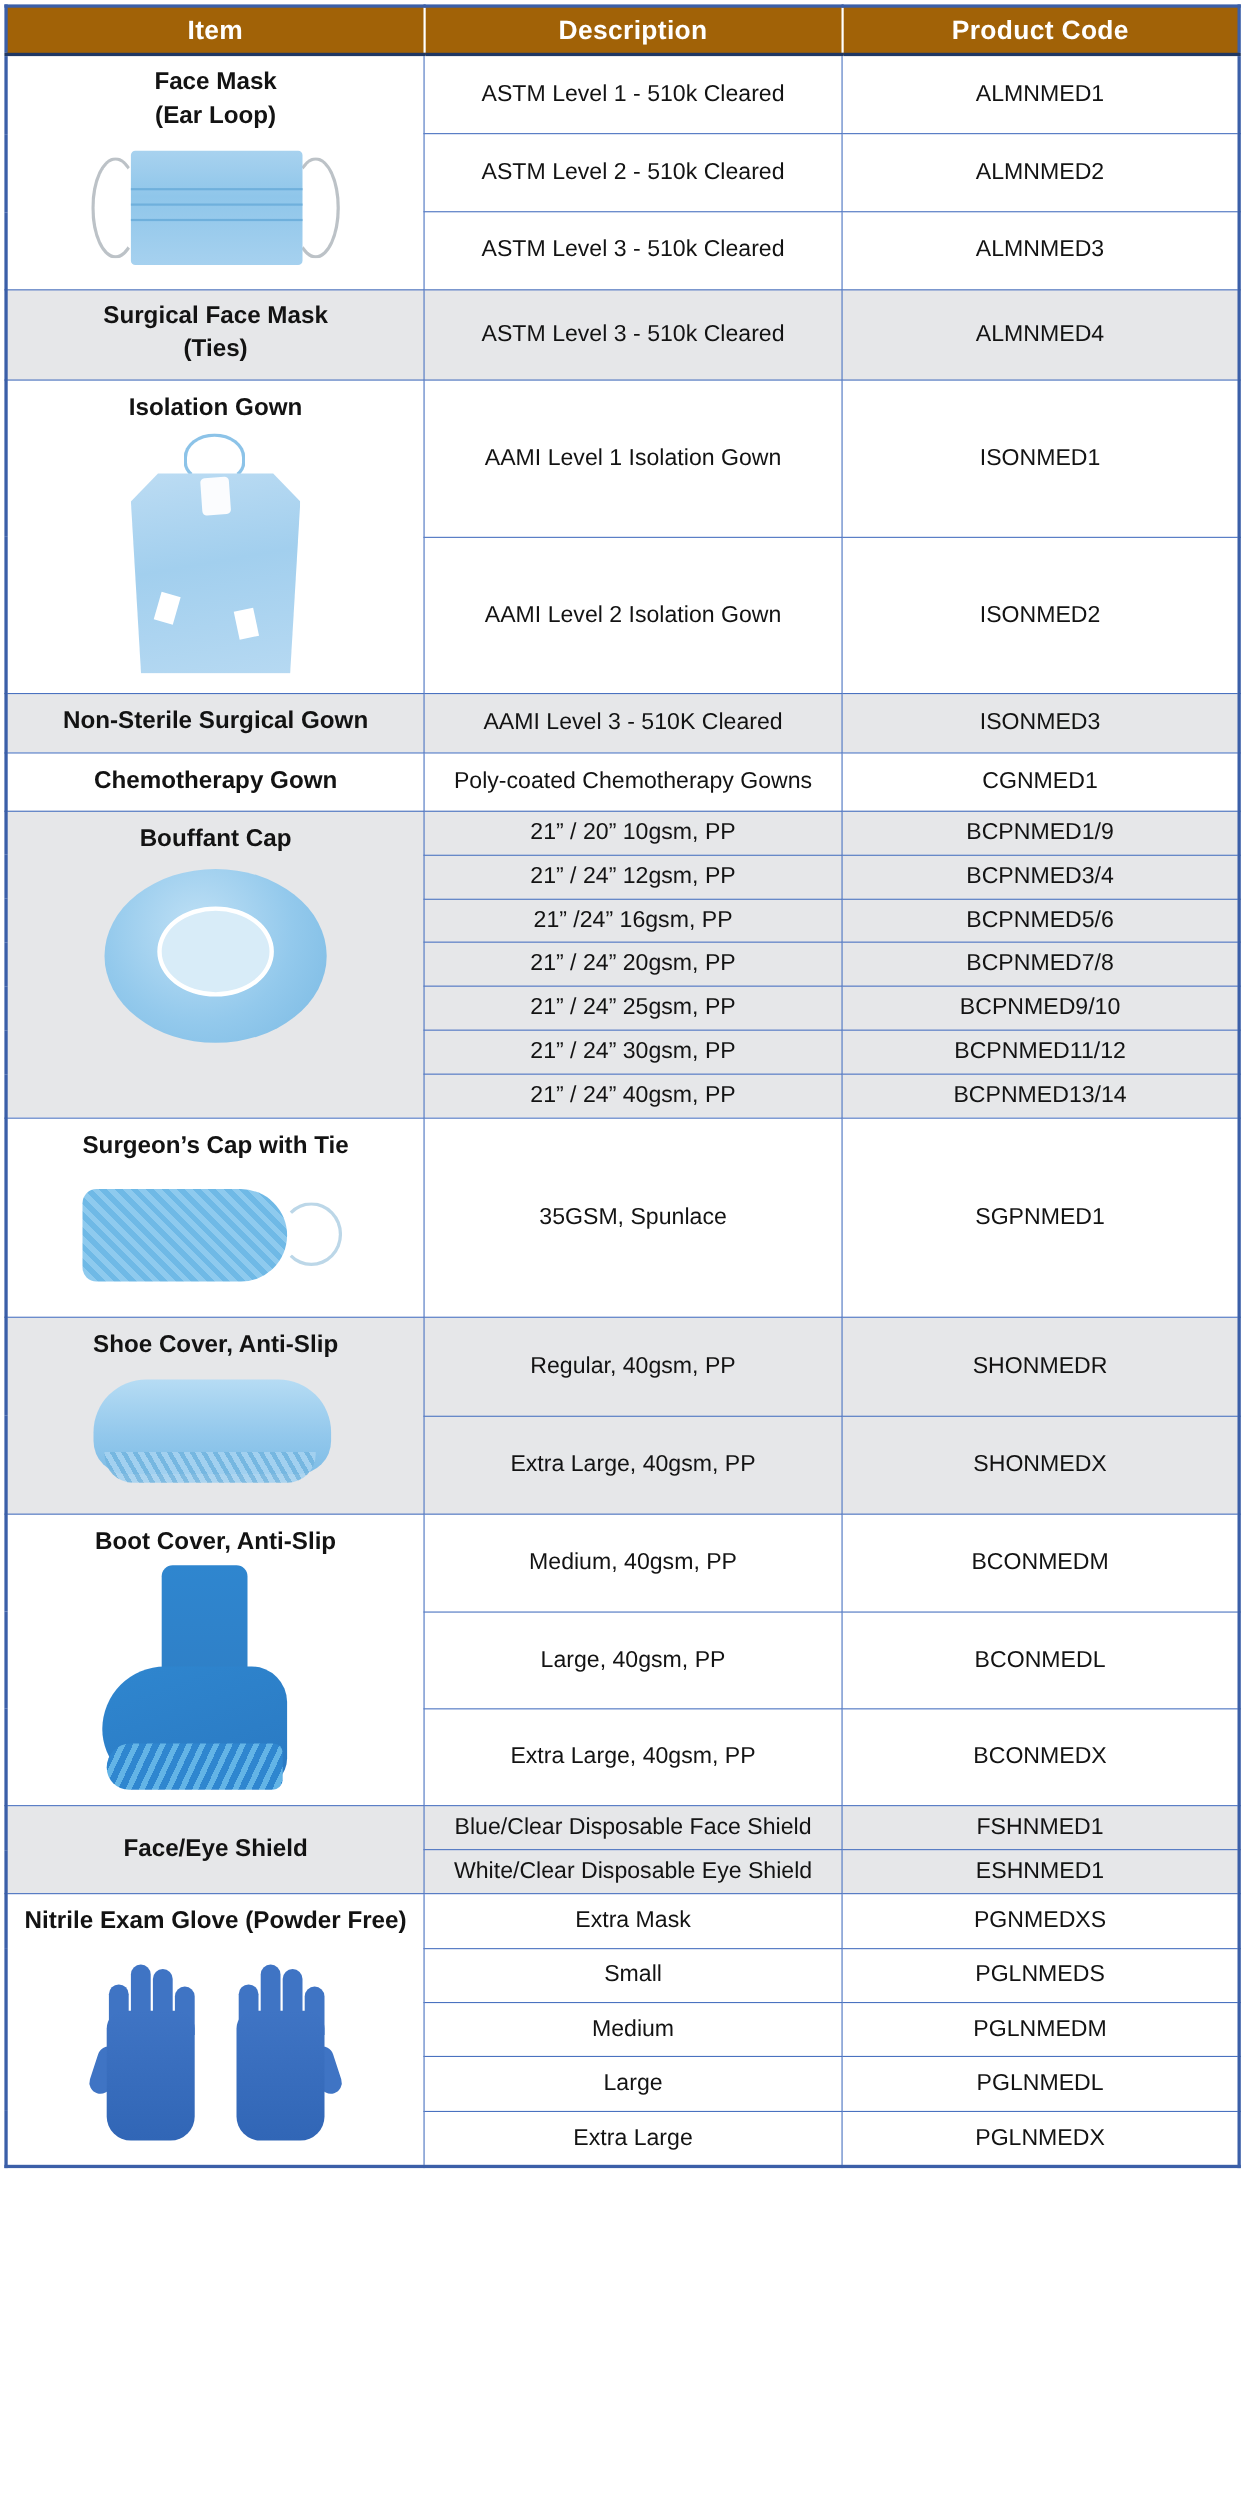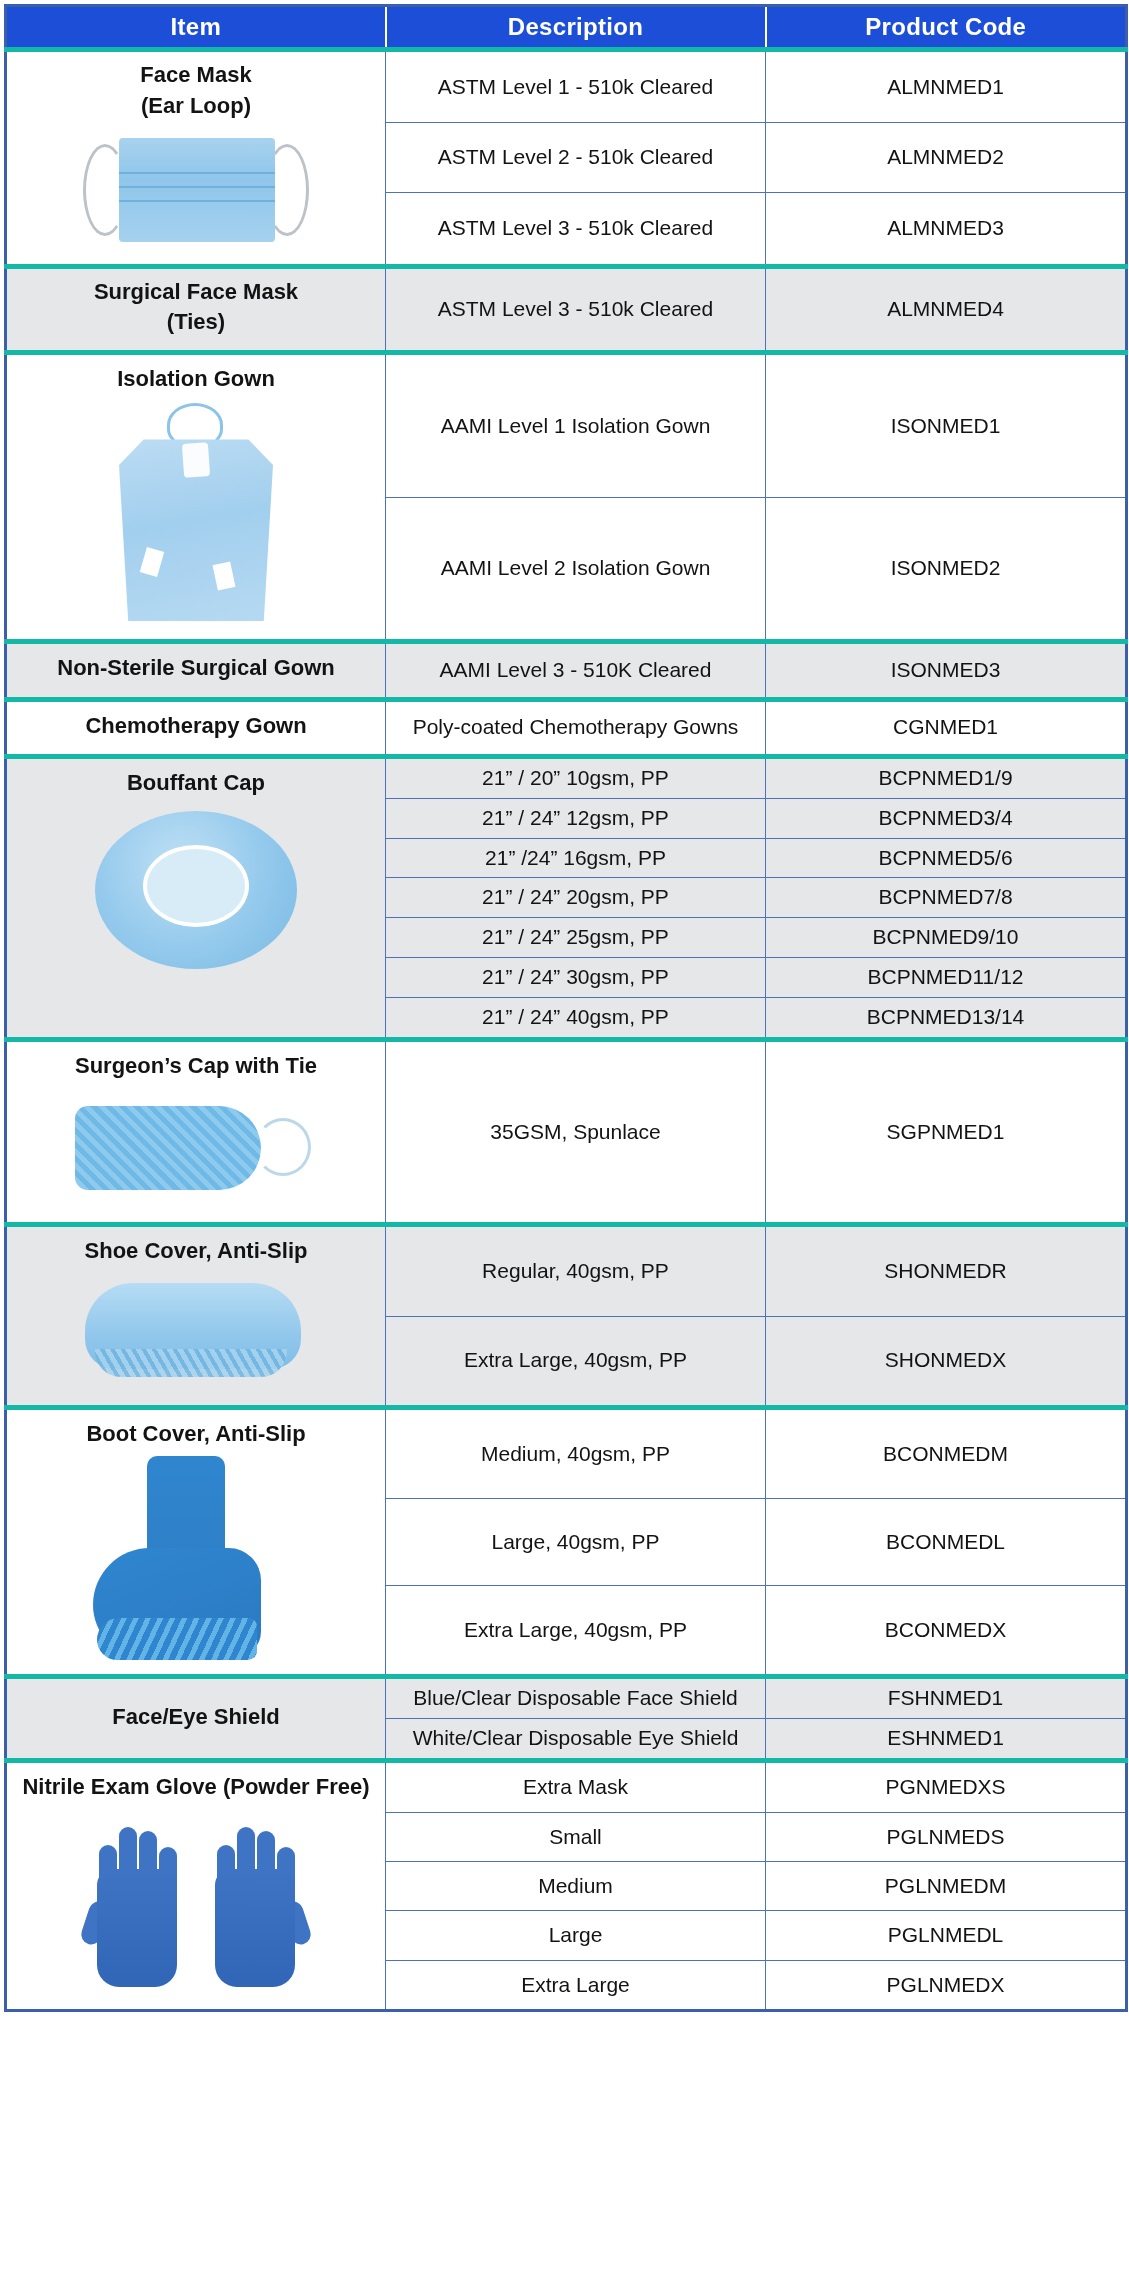--- a/index.html
+++ b/index.html
@@ -14,21 +14,21 @@
     width: 1121px;
     border-collapse: collapse;
     table-layout: fixed;
     border: 3px solid #3b5fa8;
   }
   col.c-item { width: 380px; }
   col.c-desc { width: 380px; }
   col.c-code { width: 361px; }
 
   thead th {
-    background: #1d4ed8;
+    background: #a16207;
     color: #ffffff;
     font-size: 24px;
     font-weight: bold;
     letter-spacing: .3px;
     height: 44px;
     text-align: center;
     vertical-align: middle;
     border-right: 2px solid #ffffff;
     border-bottom: 3px solid #203864;
   }
@@ -45,21 +45,21 @@
   }
   td.item-cell {
     font-weight: bold;
     font-size: 22px;
     padding: 10px 8px;
     vertical-align: top;
   }
   td.item-cell.mid { vertical-align: middle; margin-top: 12px; }
   tr.shaded td { background: #e6e7e9; }
   tr.plain td { background: #ffffff; }
-  tr.groupstart td { border-top: 5px solid #14b8a6; }
+  tr.groupstart td { border-top: 1px solid #14b8a6; }
 
   .item-title { display: block; margin-bottom: 4px; }
   .item-title.two-line { line-height: 1.22; }
 
   .art {
     display: block;
     margin: 6px auto 2px auto;
   }
 
   

